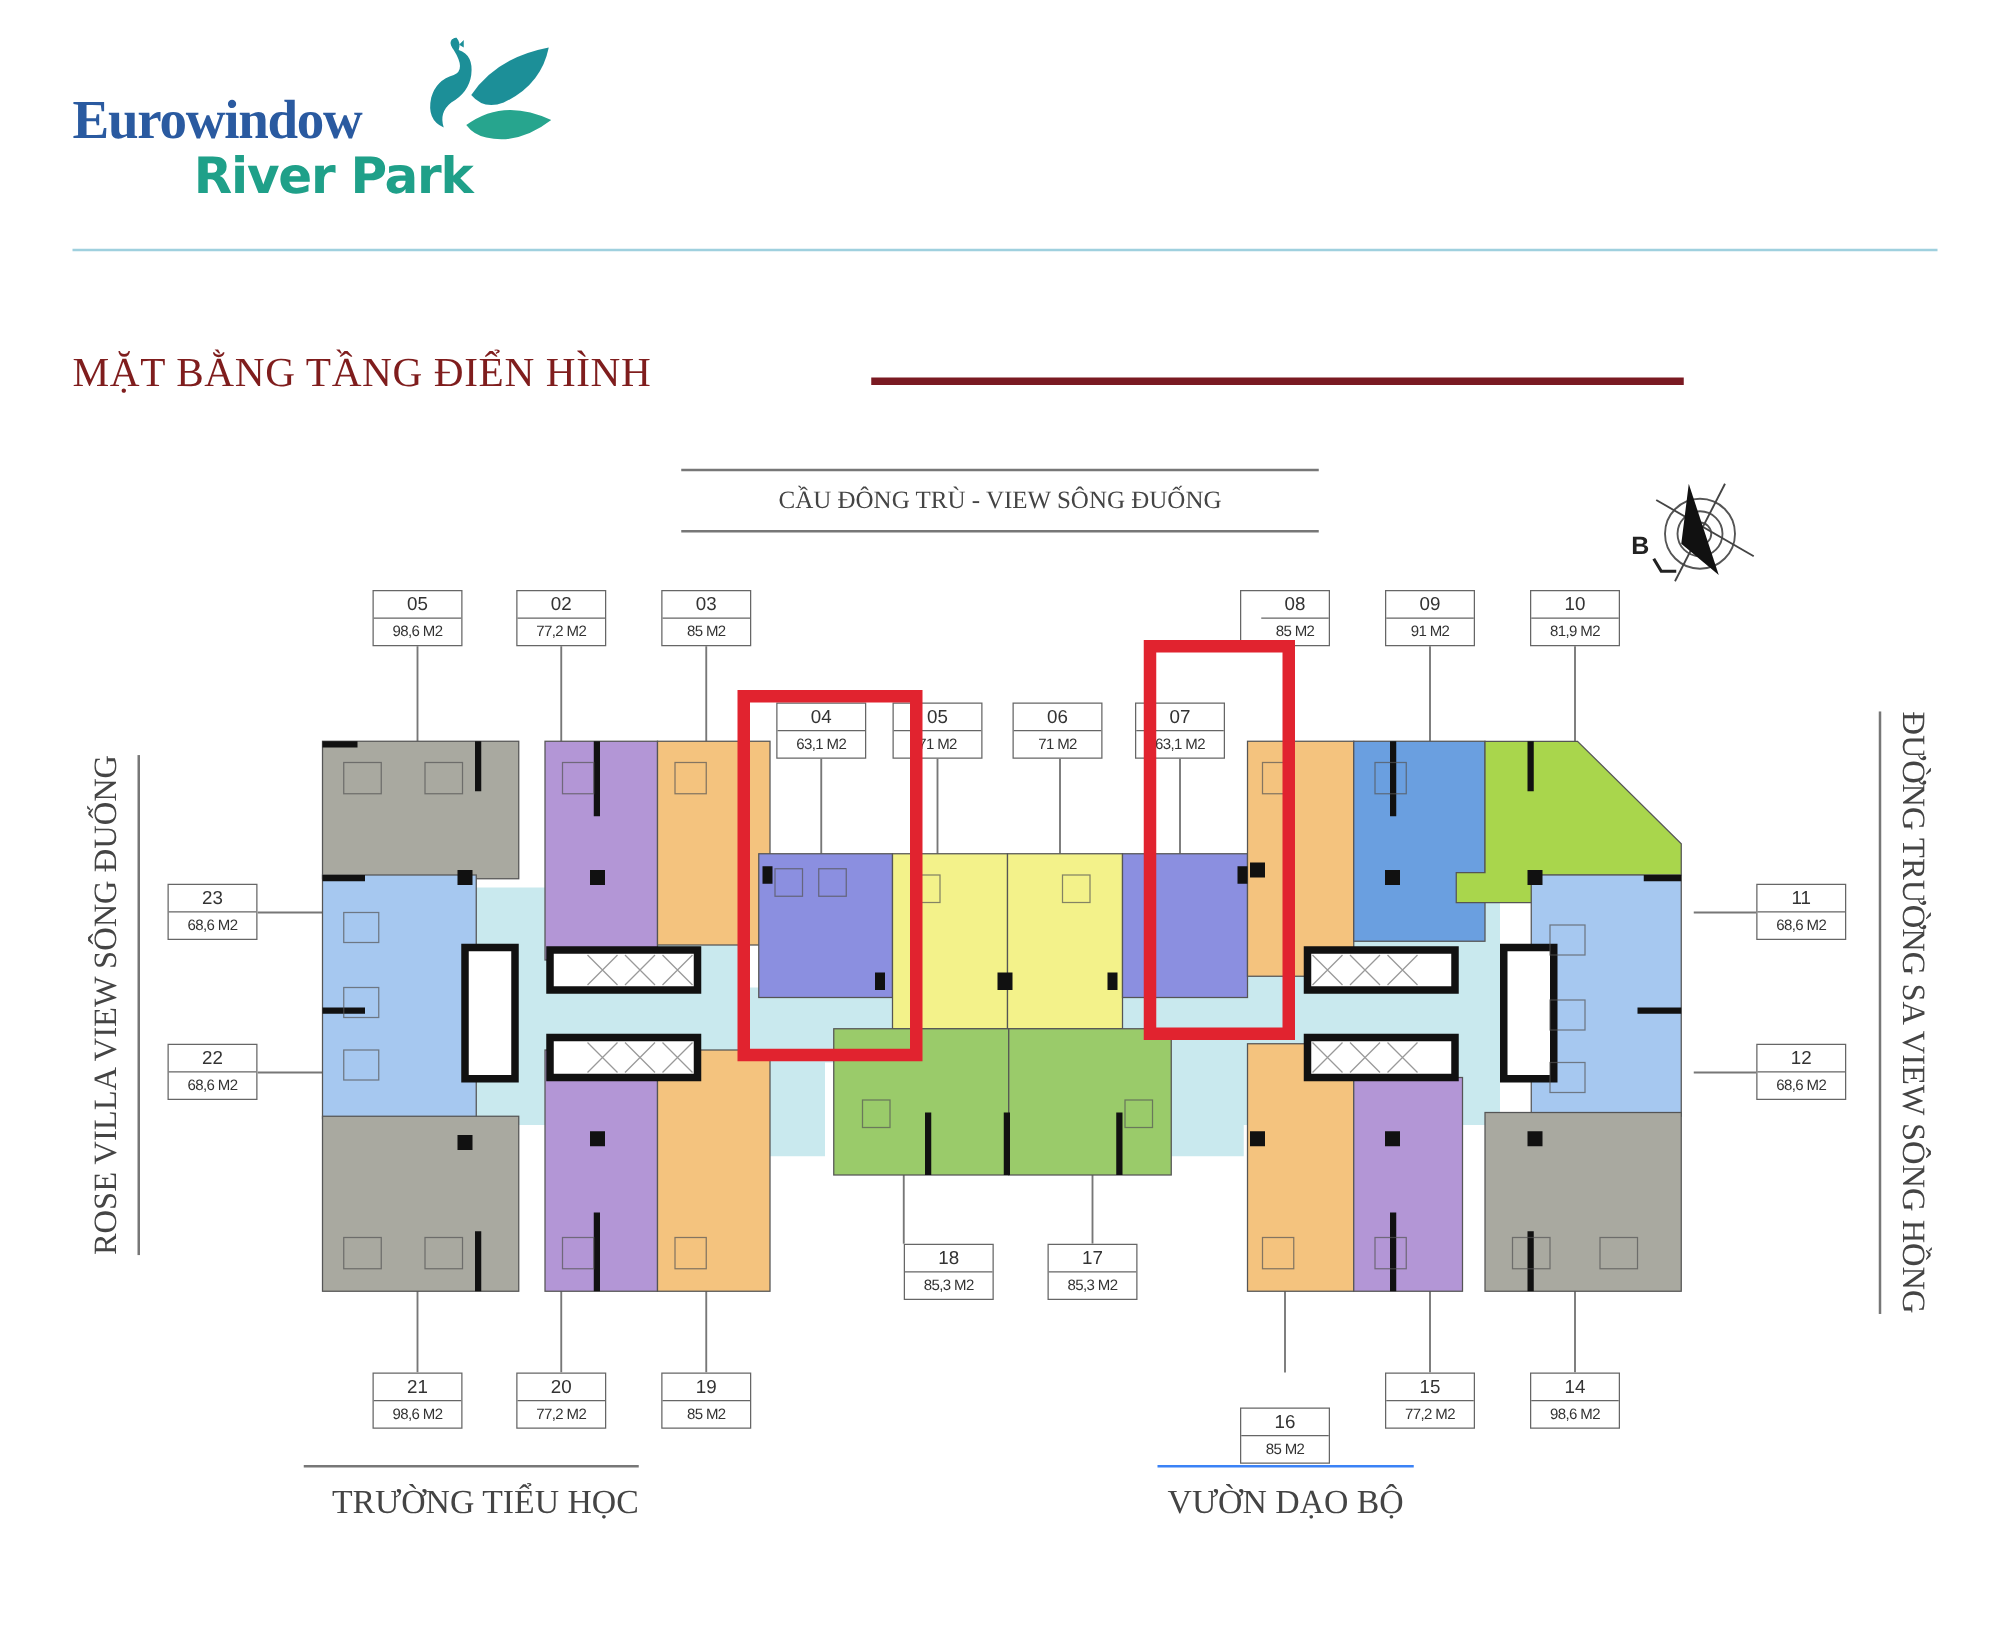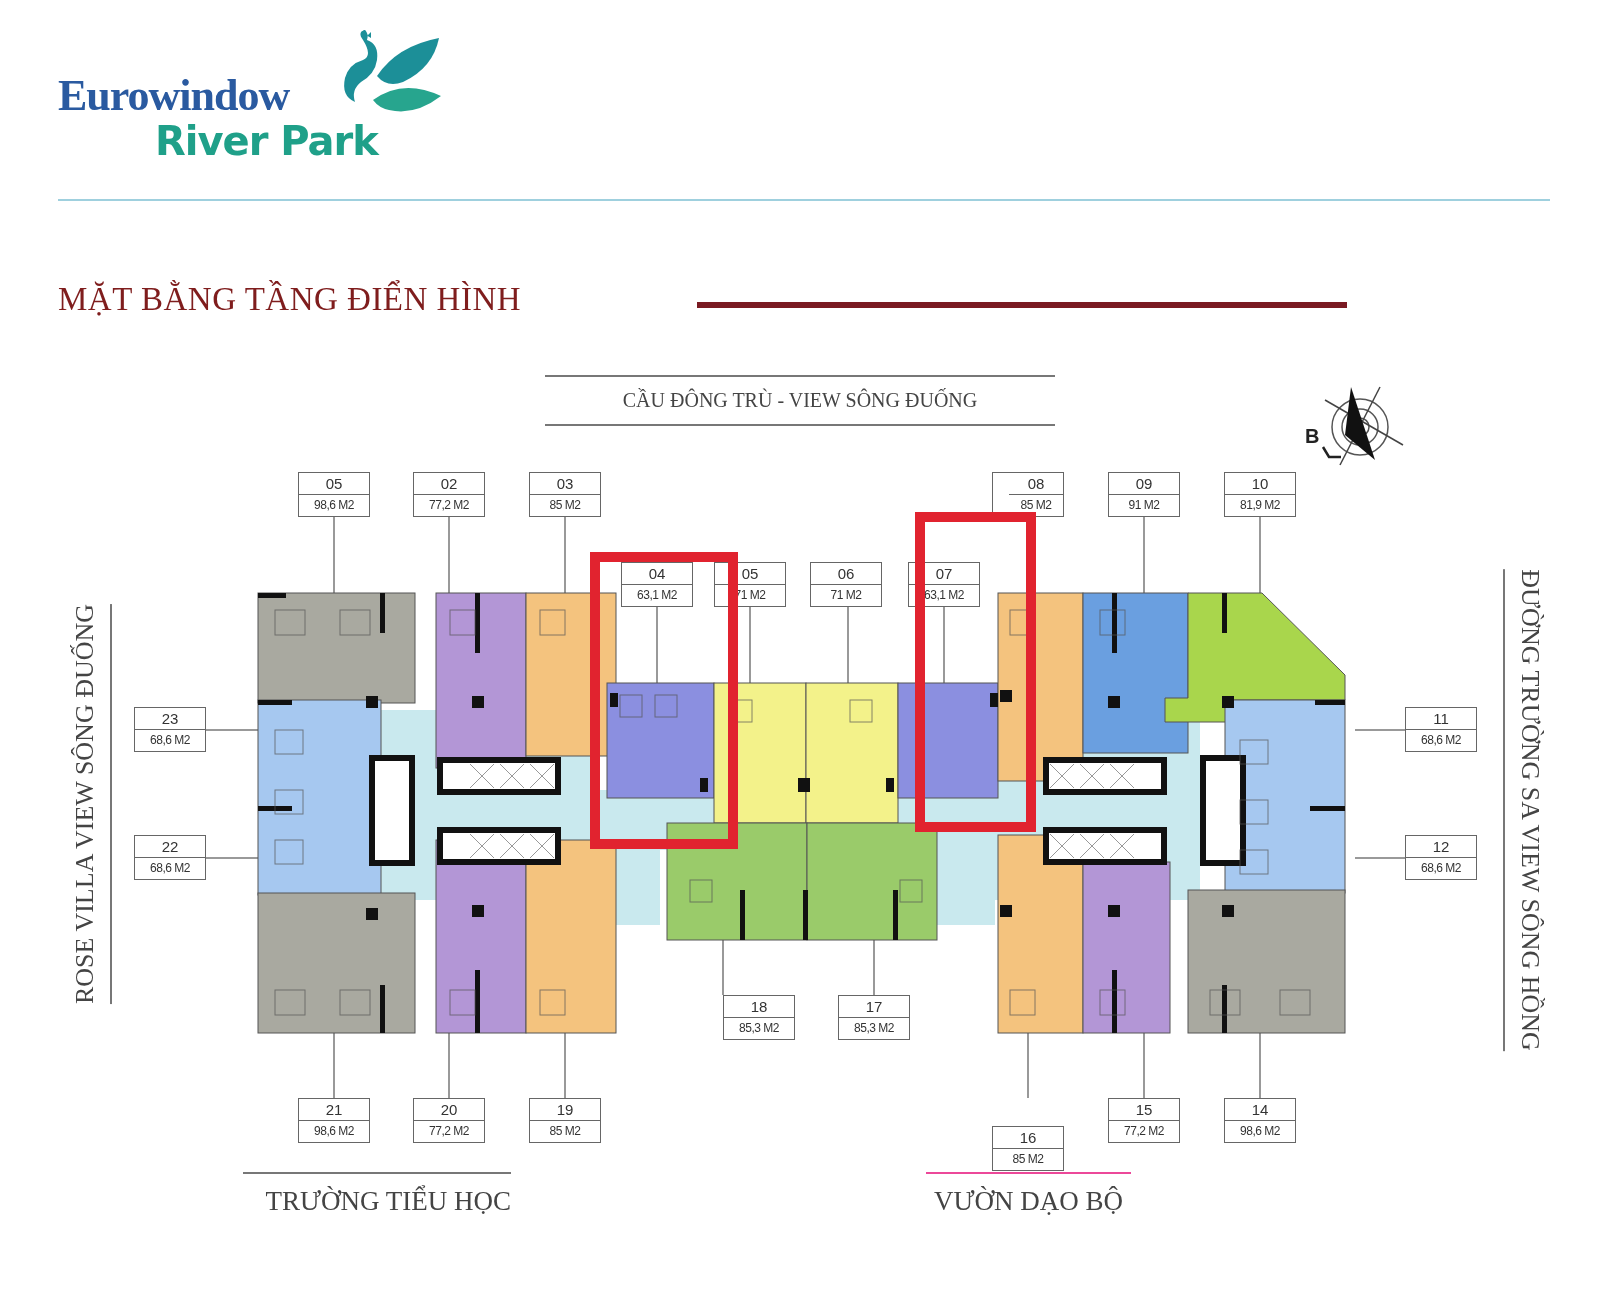--- a/index.html
+++ b/index.html
@@ -12,21 +12,21 @@
   .logo-bird { position: absolute; left: 275px; top: 0; width: 110px; height: 100px; }
 
   .header-rule { position: absolute; left: 58px; top: 199px; width: 1492px; height: 2px; background: #9fd0de; }
 
   .page-title { position: absolute; left: 58px; top: 281px; font-family: "Liberation Serif", serif; font-size: 33px; color: #7f1d1d; letter-spacing: 0.5px; white-space: nowrap; }
   .title-rule { position: absolute; left: 697px; top: 302px; width: 650px; height: 6px; background: #7a1a22; }
 
   .direction { position: absolute; font-family: "Liberation Serif", serif; font-size: 20px; color: #444; white-space: nowrap; }
   .dir-top { left: 545px; top: 375px; width: 510px; padding: 12px 0; border-top: 2px solid #777; border-bottom: 2px solid #777; text-align: center; }
   .dir-bottom-left { left: 243px; top: 1172px; width: 268px; padding-top: 12px; border-top: 2px solid #777; text-align: right; font-size: 27px; }
-  .dir-bottom-right { left: 926px; top: 1172px; width: 205px; padding-top: 12px; border-top: 2px solid #ec4899; text-align: center; font-size: 27px; }
+  .dir-bottom-right { left: 926px; top: 1172px; width: 205px; padding-top: 12px; border-top: 2px solid #3b82f6; text-align: center; font-size: 27px; }
   .dir-left-wrap { position: absolute; left: 91px; top: 804px; width: 0; height: 0; }
   .dir-left-inner { position: absolute; transform: translate(-50%, -50%) rotate(-90deg); white-space: nowrap; font-family: "Liberation Serif", serif; font-size: 26px; color: #444; padding-bottom: 10px; border-bottom: 2px solid #777; }
   .dir-right-wrap { position: absolute; left: 1524px; top: 810px; width: 0; height: 0; }
   .dir-right-inner { position: absolute; transform: translate(-50%, -50%) rotate(90deg); white-space: nowrap; font-family: "Liberation Serif", serif; font-size: 26px; color: #444; padding-bottom: 10px; border-bottom: 2px solid #777; }
 
   .compass { position: absolute; left: 1305px; top: 385px; width: 100px; height: 90px; }
 
   .plan { position: absolute; left: 0; top: 0; width: 1600px; height: 1312px; }
 
   .label { position: absolute; width: 72px; height: 45px; border: 1.5px solid #666; background: #fff; font-family: "Liberation Sans", sans-serif; font-size: 13px; color: #333; text-align: center; }

